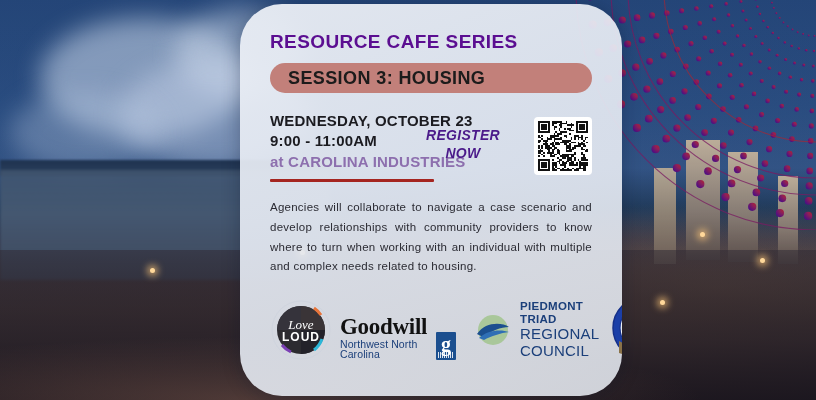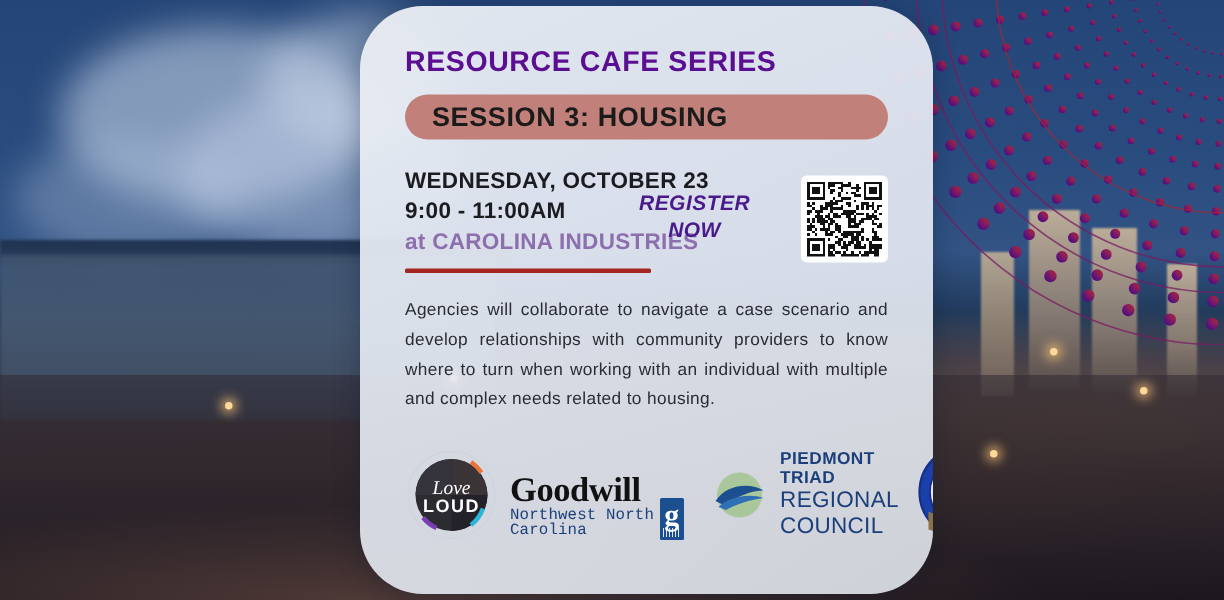--- a/index.html
+++ b/index.html
@@ -218,21 +218,21 @@
   .goodwill { display: flex; align-items: flex-end; gap: 3px; }
   .gw-words { text-align: left; line-height: 1; }
   .gw-main {
     font-family: "Liberation Serif", serif;
     font-size: 23px;
     font-weight: 700;
     color: #111;
     letter-spacing: -.3px;
   }
   .gw-sub {
-    font-family: Liberation Mono, monospace;
+    font-family: Liberation Sans, sans-serif;
     font-size: 10.5px;
     color: #1b3f7a;
     letter-spacing: .1px;
     margin-top: 1px;
   }
   .gw-mark {
     width: 26px; height: 28px;
     background: #1b4f8f;
     position: relative;
     border-radius: 1px;

